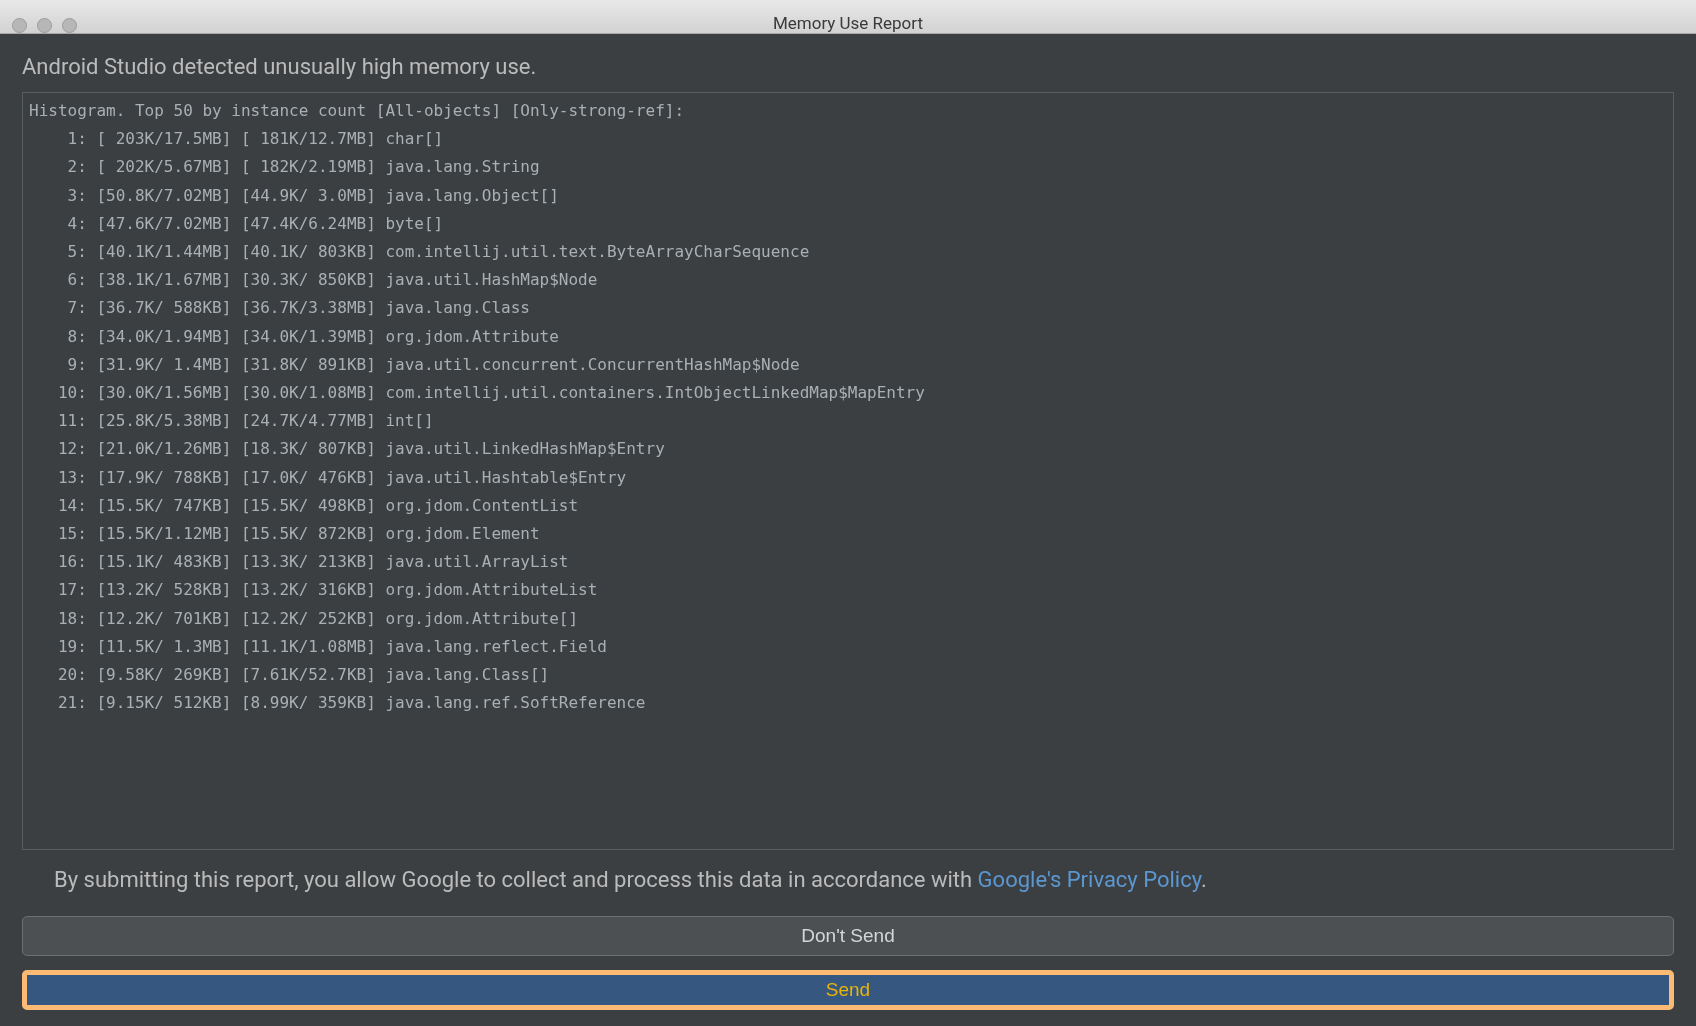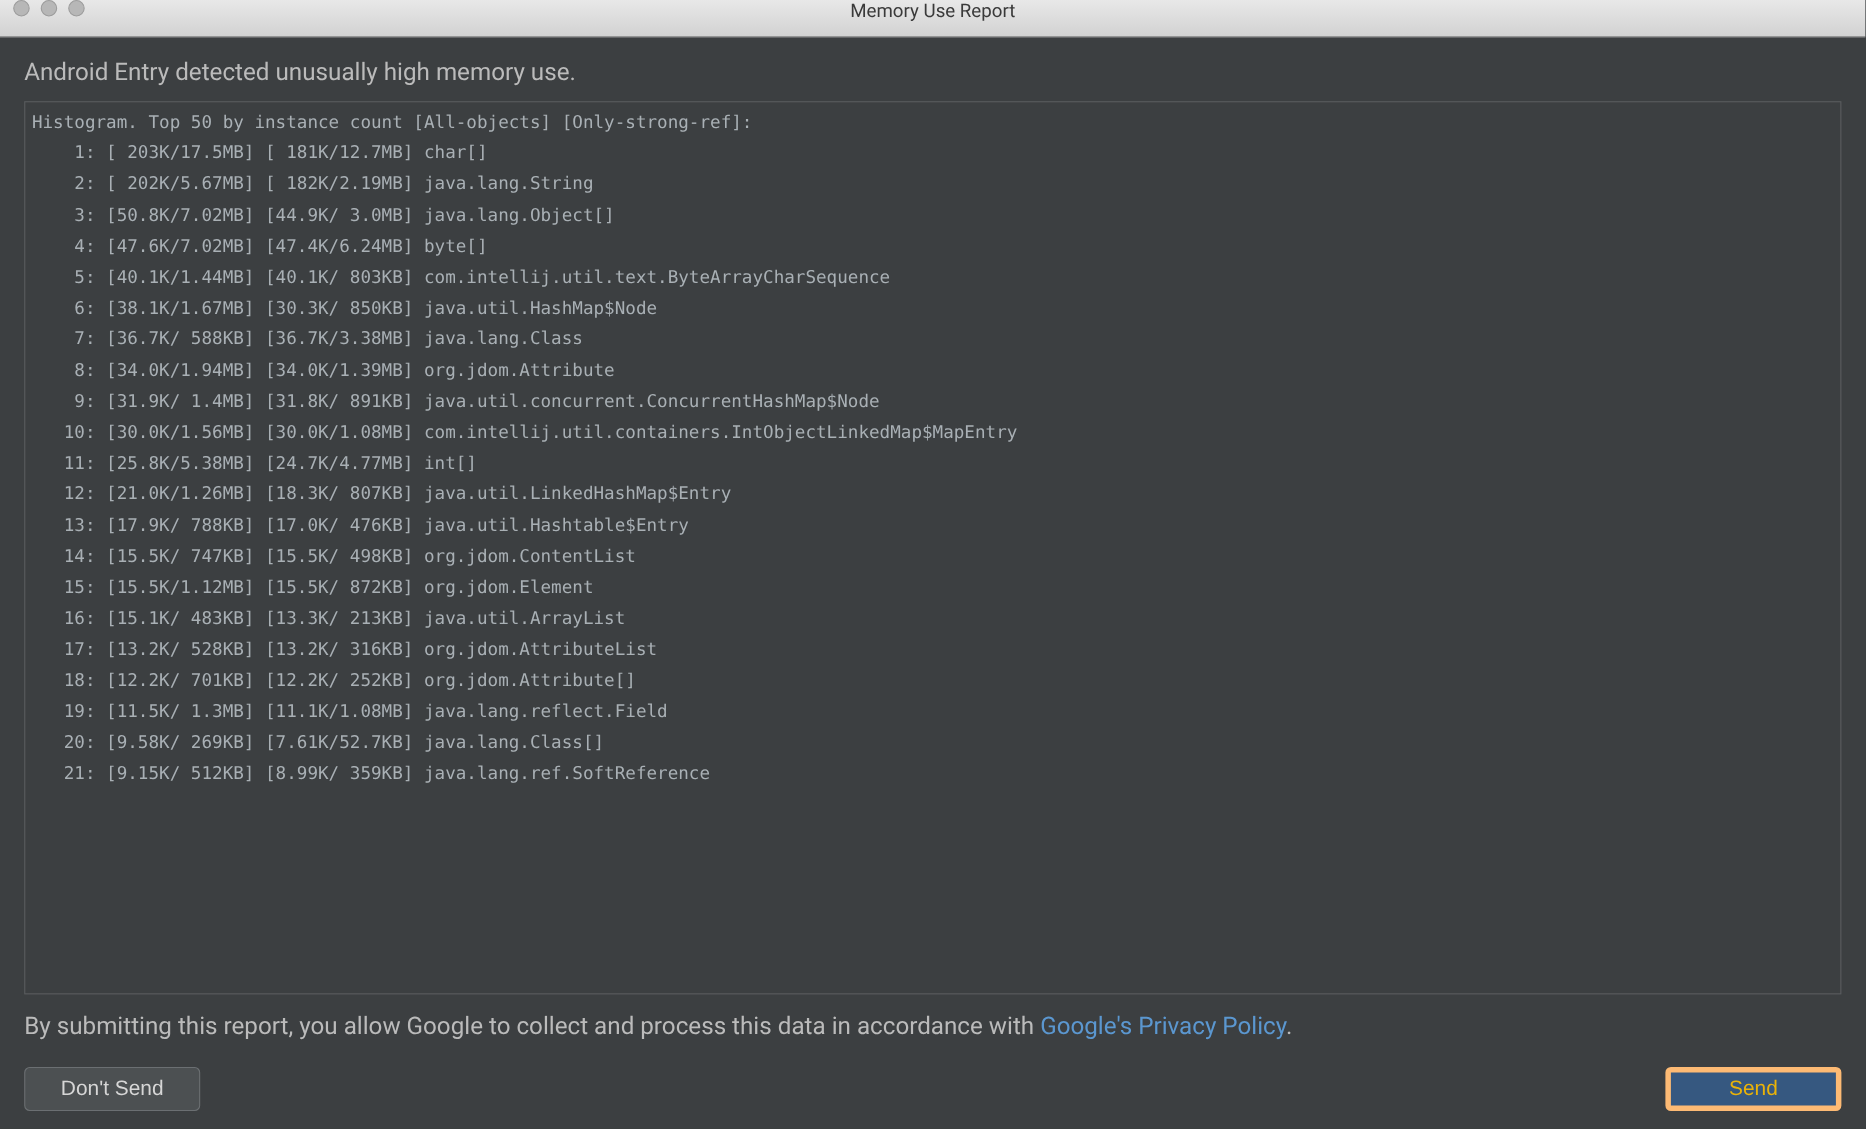--- a/index.html
+++ b/index.html
@@ -14,21 +14,21 @@
     width: 1696px;
     height: 1026px;
     display: flex;
     flex-direction: column;
     background: #3c3f41;
   }
   .titlebar {
     height: 34px;
     background: linear-gradient(#e8e8e8, #d2d2d2);
     display: flex;
-    align-items: flex-start;
+    align-items: flex-end;
     padding: 0 12px;
     position: relative;
     border-bottom: 1px solid #a7a7a7;
   }
   .traffic-lights {
     display: flex;
     gap: 10px;
     align-items: center;
   }
   .tl {
@@ -71,30 +71,32 @@
     font-size: 16px;
     line-height: 28.2px;
     color: #a9b0b5;
     white-space: pre;
   }
   .disclaimer {
     font-size: 22px;
     color: #bbbbbb;
     margin-top: 16px;
     line-height: 28px;
+    margin-left: 32px;
   }
   .disclaimer a {
     color: #5b97d0;
     text-decoration: none;
   }
   .buttons {
     display: flex;
-    justify-content: space-between;
+    justify-content: flex-end;
     gap: 14px;
     margin-top: 22px;
+    flex-direction: column;
   }
   .btn {
     min-width: 160px;
     height: 40px;
     border-radius: 5px;
     font-size: 19px;
     color: #d6d6d6;
     background: #4c5052;
     border: 1px solid #6b6f72;
     cursor: pointer;
@@ -116,21 +118,21 @@
       <div class="tl"></div>
       <div class="tl"></div>
       <div class="tl"></div>
     </div>
     <div class="title">Memory Use Report</div>
   </div>
 
   <div class="content">
 
     <div class="intro">
-      <div>Android Entry detected unusually high memory use.</div>
+      <div>Android Studio detected unusually high memory use.</div>
     </div>
 
     <div class="report-box">
       <pre class="report-pre" id="report-pre">Histogram. Top 50 by instance count [All-objects] [Only-strong-ref]:
     1: [ 203K/17.5MB] [ 181K/12.7MB] char[]
     2: [ 202K/5.67MB] [ 182K/2.19MB] java.lang.String
     3: [50.8K/7.02MB] [44.9K/ 3.0MB] java.lang.Object[]
     4: [47.6K/7.02MB] [47.4K/6.24MB] byte[]
     5: [40.1K/1.44MB] [40.1K/ 803KB] com.intellij.util.text.ByteArrayCharSequence
     6: [38.1K/1.67MB] [30.3K/ 850KB] java.util.HashMap$Node

